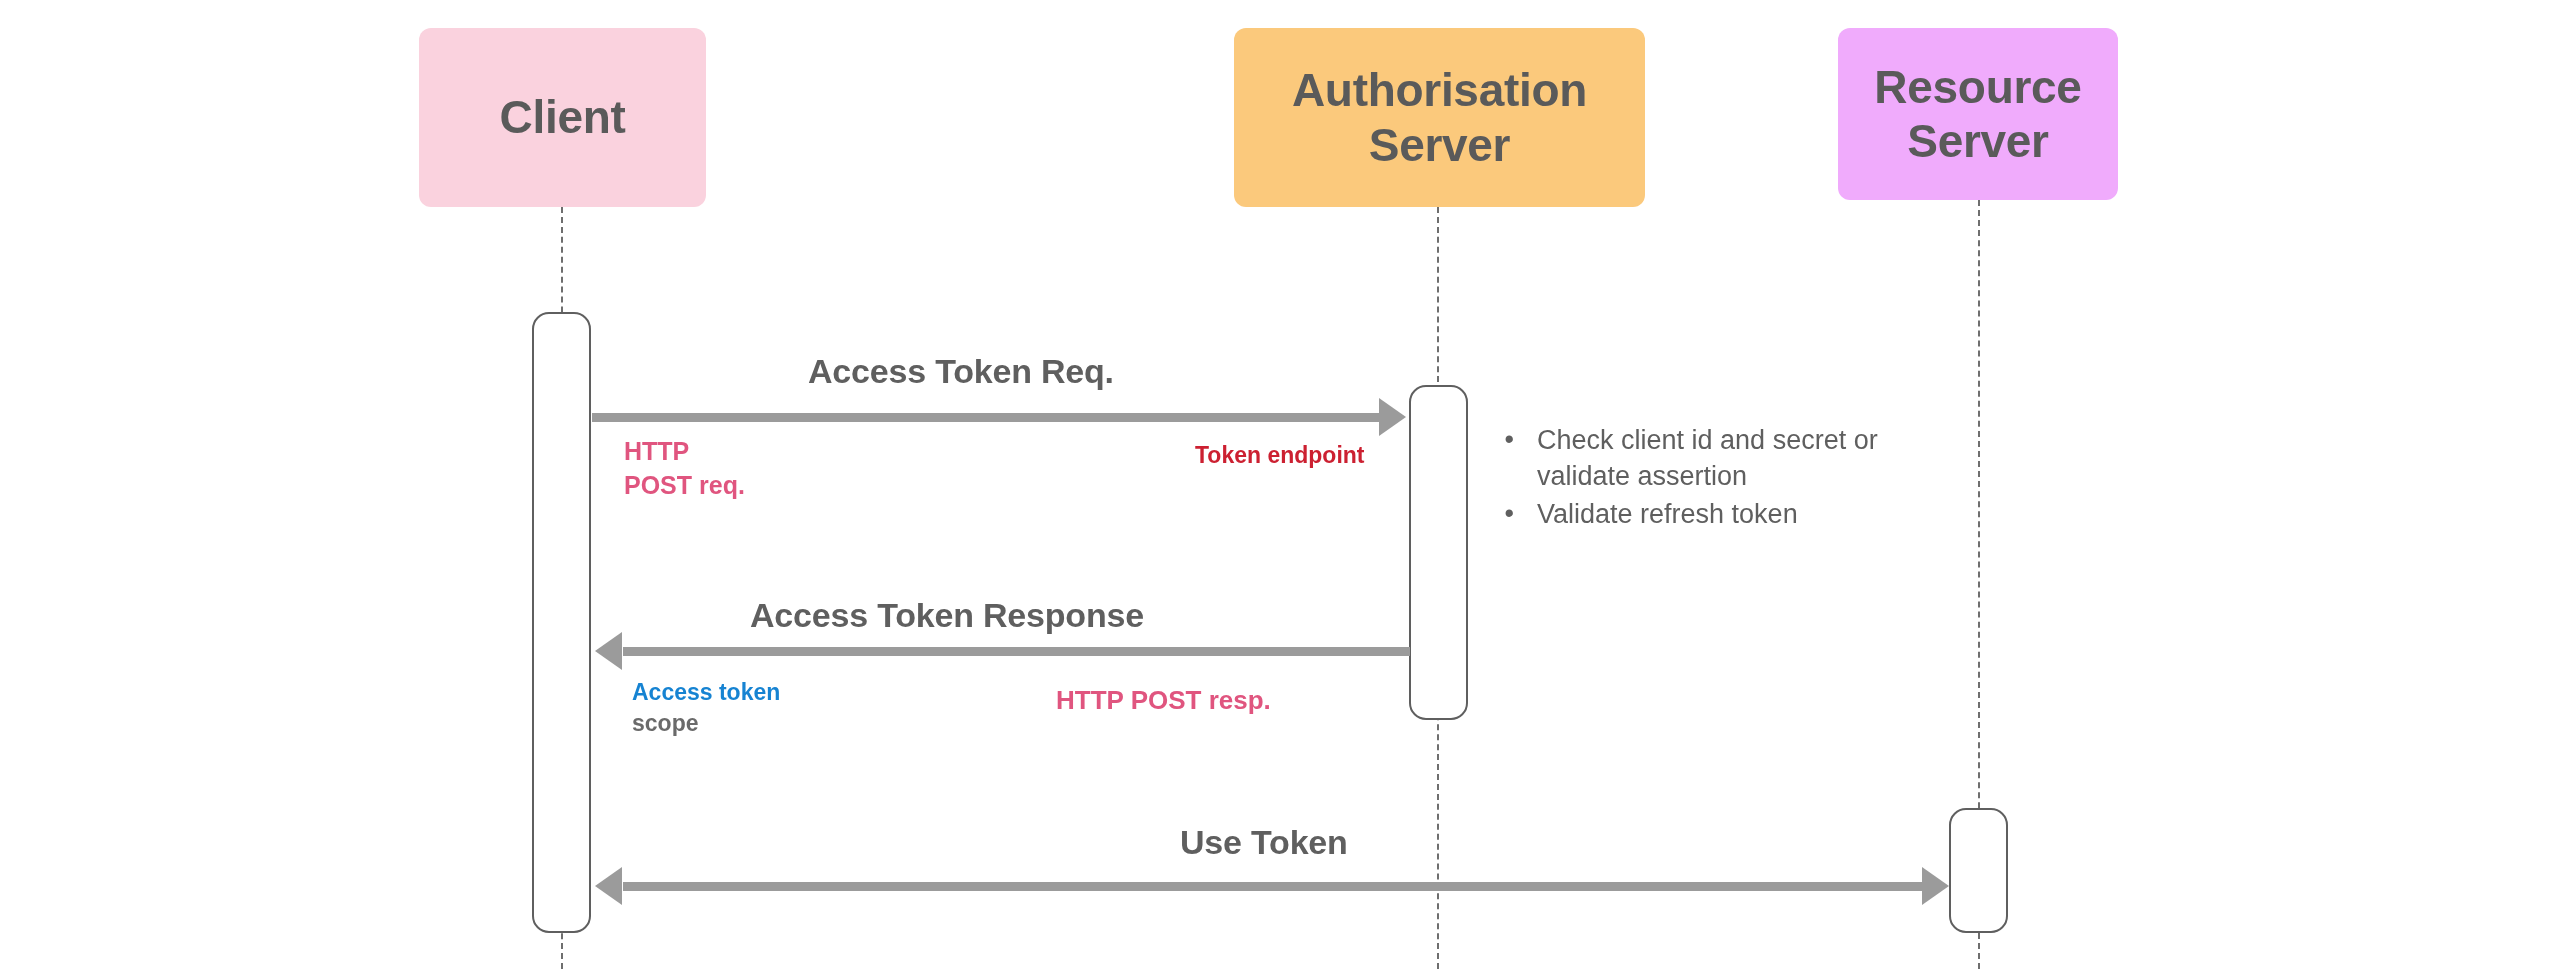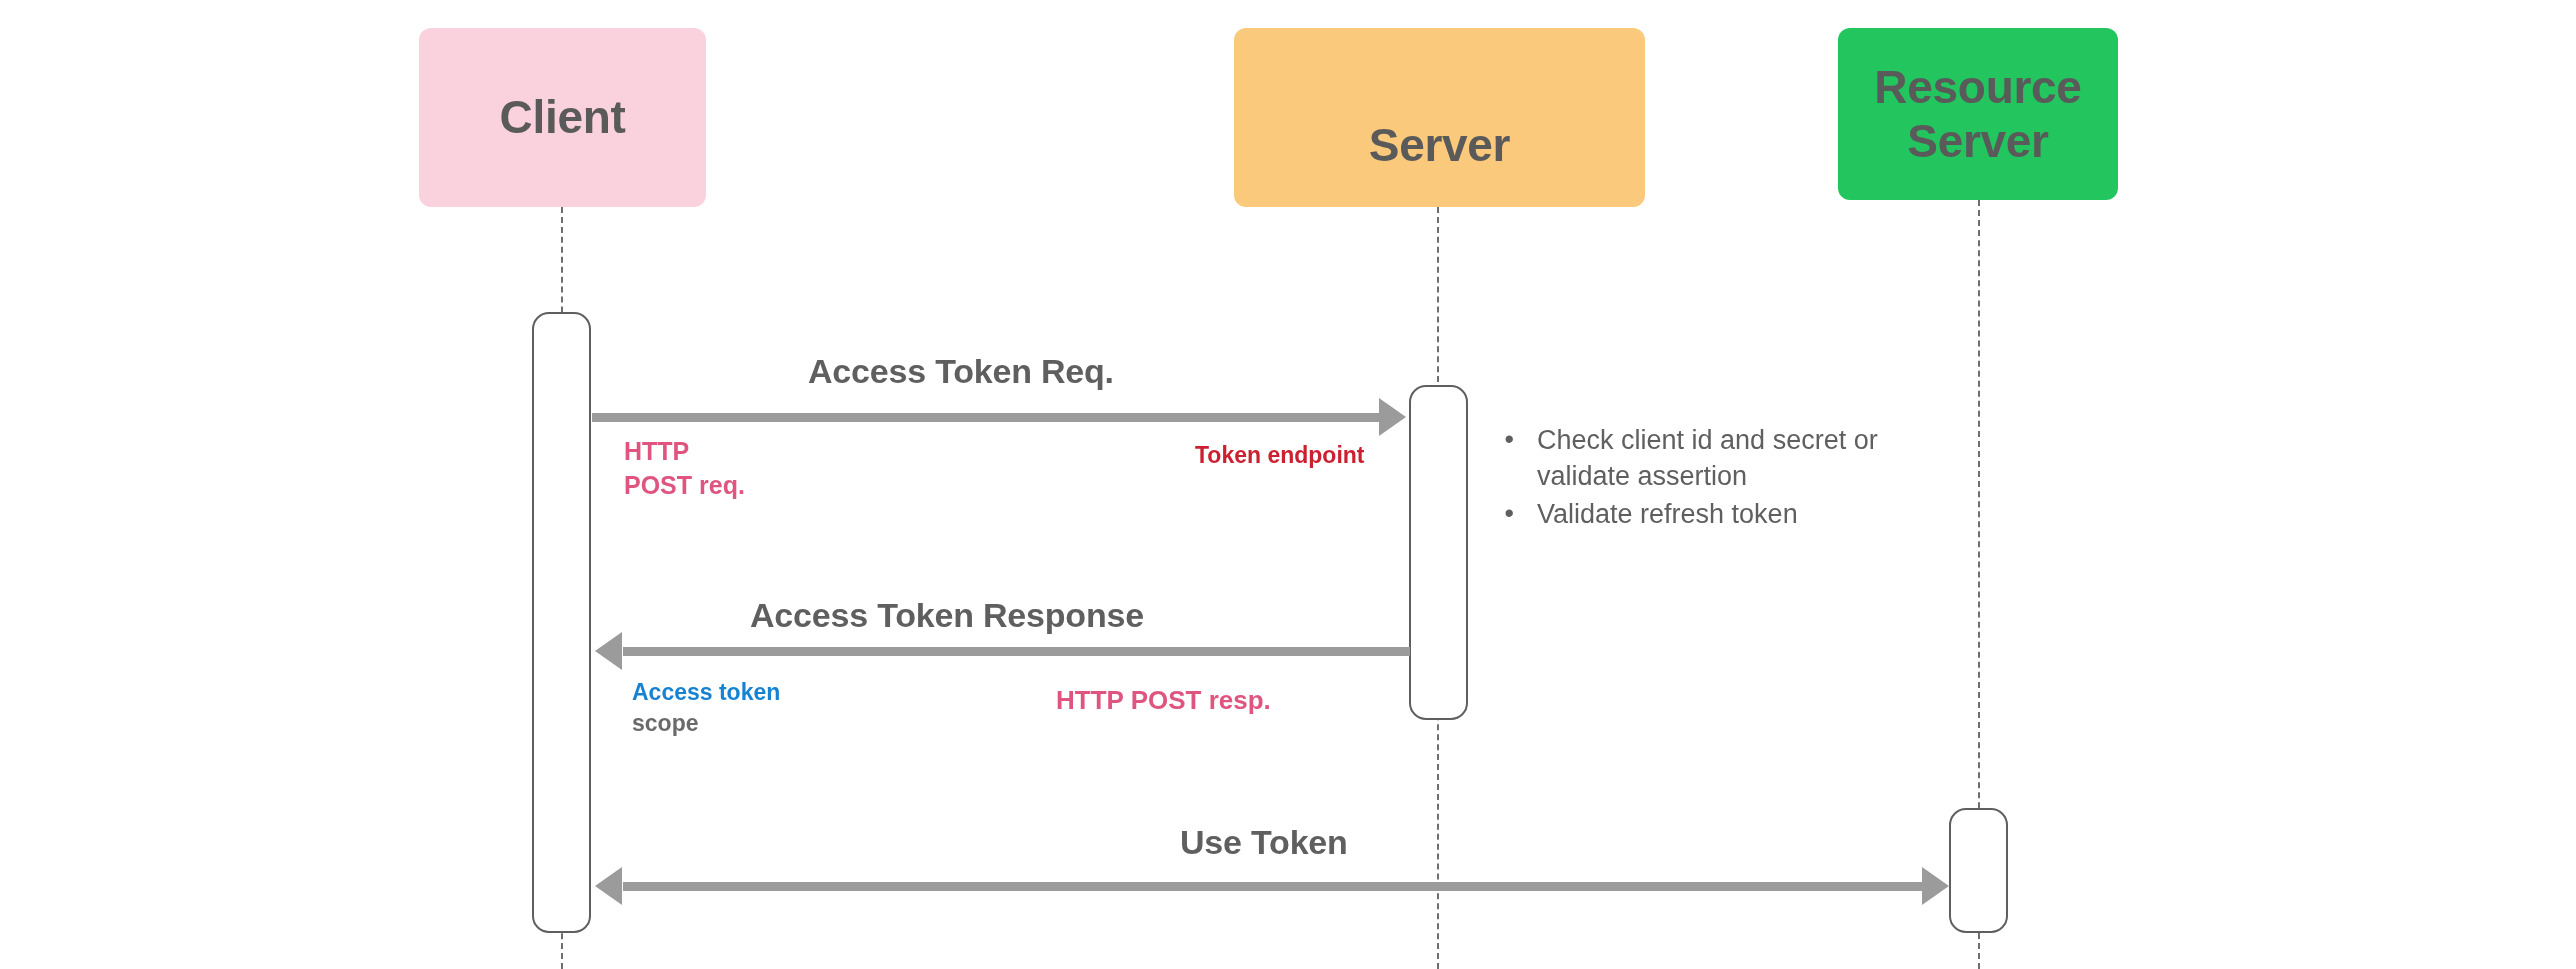--- a/index.html
+++ b/index.html
@@ -39,21 +39,21 @@
     font-size: 46px;
   }
   #p-auth {
     left: 1234px; top: 28px; width: 411px; height: 179px;
     background: #fbc97c;
     font-size: 46px;
     padding: 0 15.5px;
   }
   #p-resource {
     left: 1838px; top: 28px; width: 280px; height: 172px;
-    background: #22c55e;
+    background: #f0abfc;
     font-size: 46px;
     padding: 0 16px;
   }
 
   
   .lifeline {
     position: absolute;
     width: 0;
     border-left: 2.6px dashed #6e6e6e;
   }
@@ -178,21 +178,21 @@
   <div class="activation" id="act-client"></div>
   <div class="activation" id="act-auth"></div>
   <div class="activation" id="act-resource"></div>
 
   <div class="participant" id="p-client">
     <span>Client</span>
   </div>
 
   <div class="participant" id="p-auth">
     <span>
-      <br>
+      <span>Authorisation</span><br>
       <span>Server</span>
     </span>
   </div>
 
   <div class="participant" id="p-resource">
     <span>
       <span>Resource</span><br>
       <span>Server</span>
     </span>
   </div>

